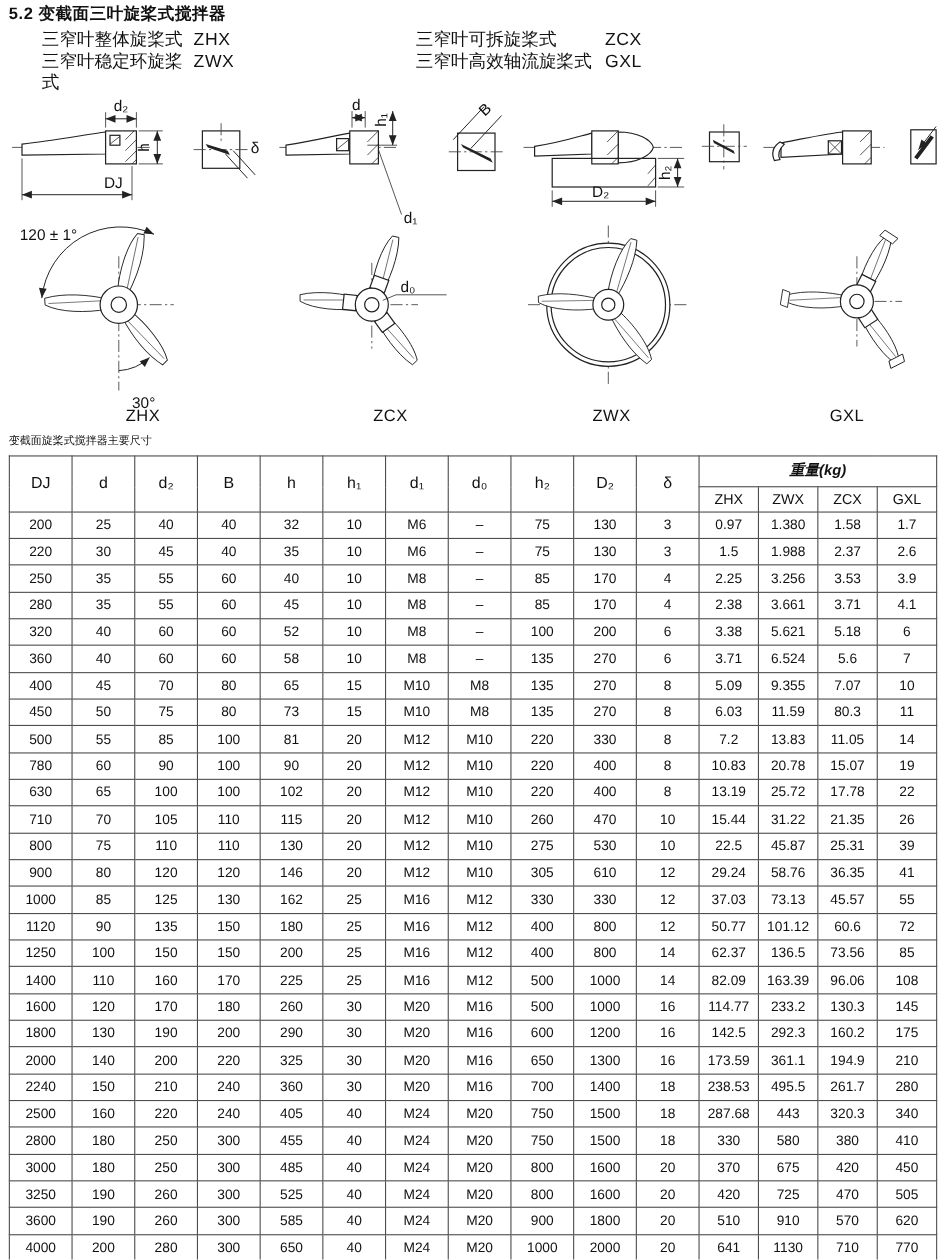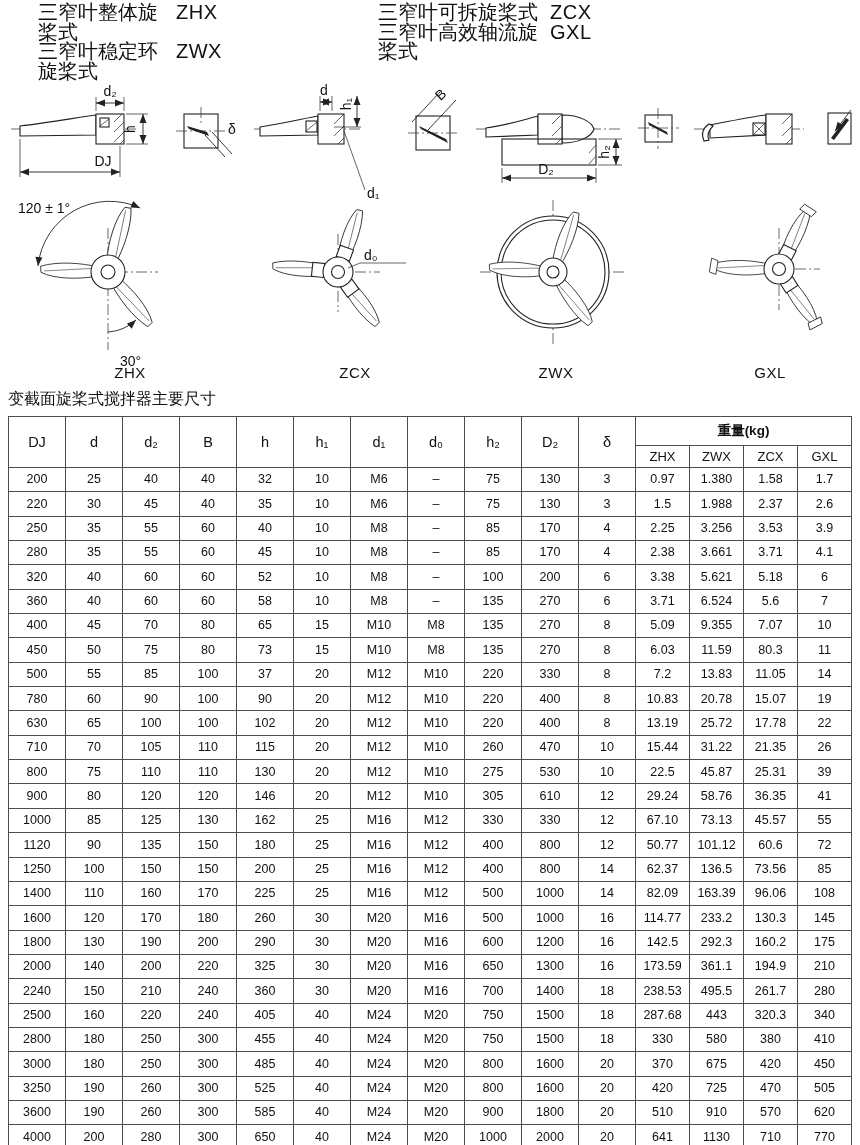--- a/index.html
+++ b/index.html
@@ -1,46 +1,47 @@
 <!DOCTYPE html>
 <html><head>
 <meta charset="utf-8">
 <style>
   html,body{margin:0;padding:0;background:#fff;}
   body{width:860px;font-family:"Liberation Sans","DejaVu Sans",sans-serif;color:#111;}
   .page{width:860px;height:1145px;box-sizing:border-box;padding:3px 8px 0;position:relative;background:#fff;}
   .title{font-size:15px;font-weight:bold;margin:0 0 5px;letter-spacing:.5px;}
-  .types{display:flex;font-size:20px;line-height:19.5px;font-weight:500;}
+  .types{display:flex;font-size:16px;line-height:19.5px;font-weight:500;}
   .col1{margin-left:30px;width:340px;}
   .type-row{display:flex;}
   .n1{width:138px;}
   .n2{width:172px;}
   .code{letter-spacing:.5px;}
   svg.diagrams{display:block;margin-top:1px;}
   .ln{stroke:#222;stroke-width:1.1;fill:none;}
   .f{fill:#fff;}
   .cl{stroke:#444;stroke-width:.8;fill:none;stroke-dasharray:11 3 2 3;}
   .dm{stroke:#222;stroke-width:.9;fill:none;}
   .hl{stroke:#222;stroke-width:.7;fill:none;}
   .tx{font-family:"Liberation Sans","DejaVu Sans",sans-serif;font-size:14px;fill:#111;}
   .tm{font-family:"Liberation Sans","DejaVu Sans",sans-serif;font-size:15px;fill:#111;letter-spacing:.5px;}
-  .table-title{font-size:16px;font-weight:500;margin:7px 0 6px;}
+  .table-title{font-size:10px;font-weight:500;margin:7px 0 6px;}
   table.spec{width:844px;border-collapse:collapse;table-layout:fixed;border:1.5px solid #333;}
   table.spec th,table.spec td{border:1px solid #4d4d4d;text-align:center;vertical-align:middle;padding:0;}
   th.dim{font-size:14.5px;font-weight:normal;height:50px;}
-  th.wg{font-size:13.5px;font-weight:600;height:27px;}
+  th.wg{font-size:13.5px;font-weight:600;height:27px;font-style:italic;}
   th.ws{font-size:13px;font-weight:normal;height:21px;}
   table.spec td{font-size:12.5px;height:23.35px;line-height:1;font-weight:normal;}
   .footnote{font-size:13.5px;font-weight:500;margin-top:7px;}
 </style>
 </head>
 <body>
 
 <div class="page">
 
+  <h1 class="title">5.2 变截面三叶旋桨式搅拌器</h1>
 
   <div class="types">
     <div class="col1">
       <div class="type-row">
         <span class="n1">三窄叶整体旋桨式</span>
         <span class="code">ZHX</span>
       </div>
       <div class="type-row">
         <span class="n1">三窄叶稳定环旋桨式</span>
         <span class="code">ZWX</span>
@@ -462,21 +463,21 @@
           <td>6.03</td>
           <td>11.59</td>
           <td>80.3</td>
           <td>11</td>
         </tr>
         <tr>
           <td>500</td>
           <td>55</td>
           <td>85</td>
           <td>100</td>
-          <td>37</td>
+          <td>81</td>
           <td>20</td>
           <td>M12</td>
           <td>M10</td>
           <td>220</td>
           <td>330</td>
           <td>8</td>
           <td>7.2</td>
           <td>13.83</td>
           <td>11.05</td>
           <td>14</td>
@@ -571,21 +572,21 @@
           <td>85</td>
           <td>125</td>
           <td>130</td>
           <td>162</td>
           <td>25</td>
           <td>M16</td>
           <td>M12</td>
           <td>330</td>
           <td>330</td>
           <td>12</td>
-          <td>67.10</td>
+          <td>37.03</td>
           <td>73.13</td>
           <td>45.57</td>
           <td>55</td>
         </tr>
         <tr>
           <td>1120</td>
           <td>90</td>
           <td>135</td>
           <td>150</td>
           <td>180</td>

